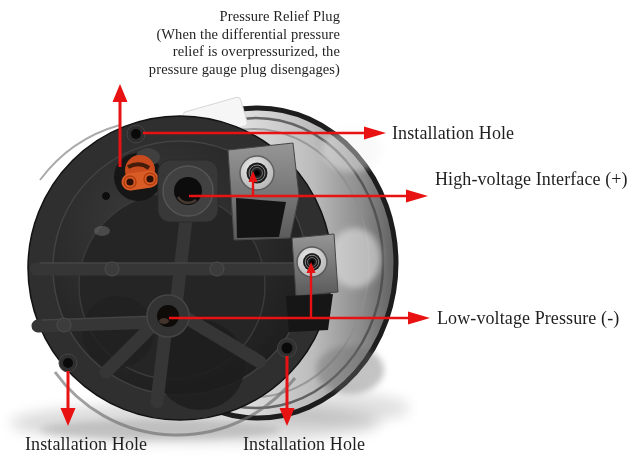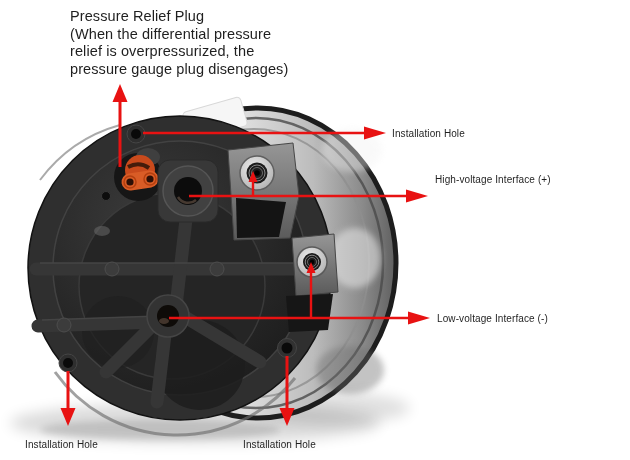--- a/index.html
+++ b/index.html
@@ -1,24 +1,25 @@
 <!DOCTYPE html>
 <html><head>
 <meta charset="utf-8">
 <style>
   html,body { margin:0; padding:0; background:#ffffff; }
   .stage {
     position:relative; width:630px; height:460px; overflow:hidden;
     background:#ffffff;
-    font-family:Liberation Sans, sans-serif;
+    font-family:Liberation Serif, serif;
+    text-align:right;
   }
   .stage svg { position:absolute; left:0; top:0; }
   .label {
     position:absolute;
-    font-size:10px; line-height:17px; color:#1f1f1f;
+    font-size:18px; line-height:17px; color:#1f1f1f;
     white-space:nowrap; letter-spacing:0.1px;
   }
   .note {
     position:absolute; left:70px; top:8px; width:270px;
     font-size:14.5px; line-height:17.5px; color:#1f1f1f;
     letter-spacing:0.1px;
   }
 </style>
 </head>
 <body>
@@ -203,19 +204,19 @@
     <div>Pressure Relief Plug</div>
     <div>(When the differential pressure</div>
     <div>relief is overpressurized, the</div>
     <div>pressure gauge plug disengages)</div>
   </div>
 
   <div class="label" style="left:392px; top:125px;">Installation Hole</div>
 
   <div class="label" style="left:435px; top:171px;">High-voltage Interface (+)</div>
 
-  <div class="label" style="left:437px; top:310px;">Low-voltage Interface (-)</div>
+  <div class="label" style="left:437px; top:310px;">Low-voltage Pressure (-)</div>
 
   <div class="label" style="left:25px; top:436px;">Installation Hole</div>
 
   <div class="label" style="left:243px; top:436px;">Installation Hole</div>
 
 </div>
 
 </body></html>

